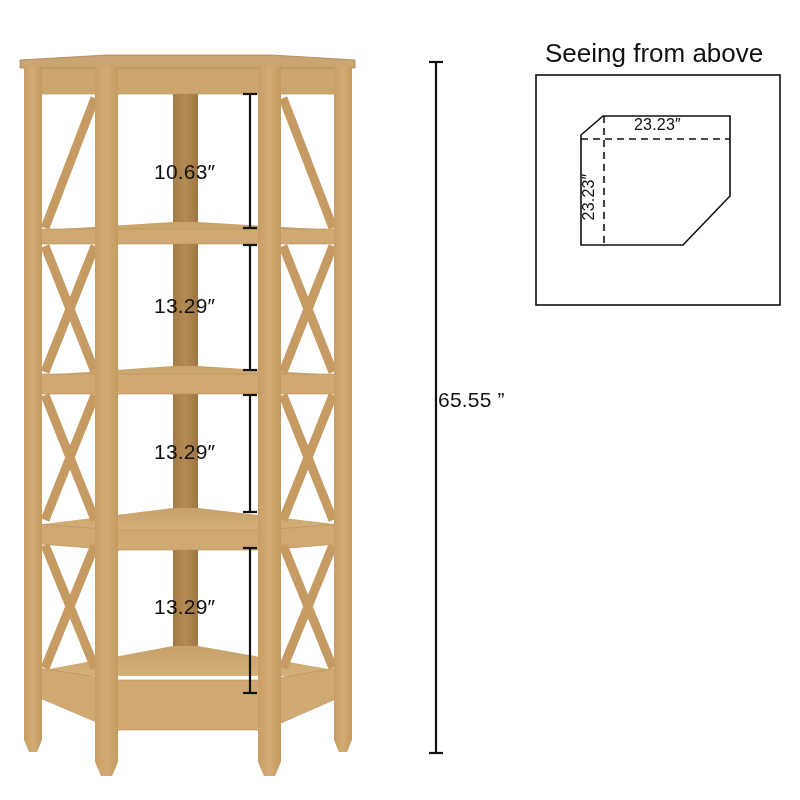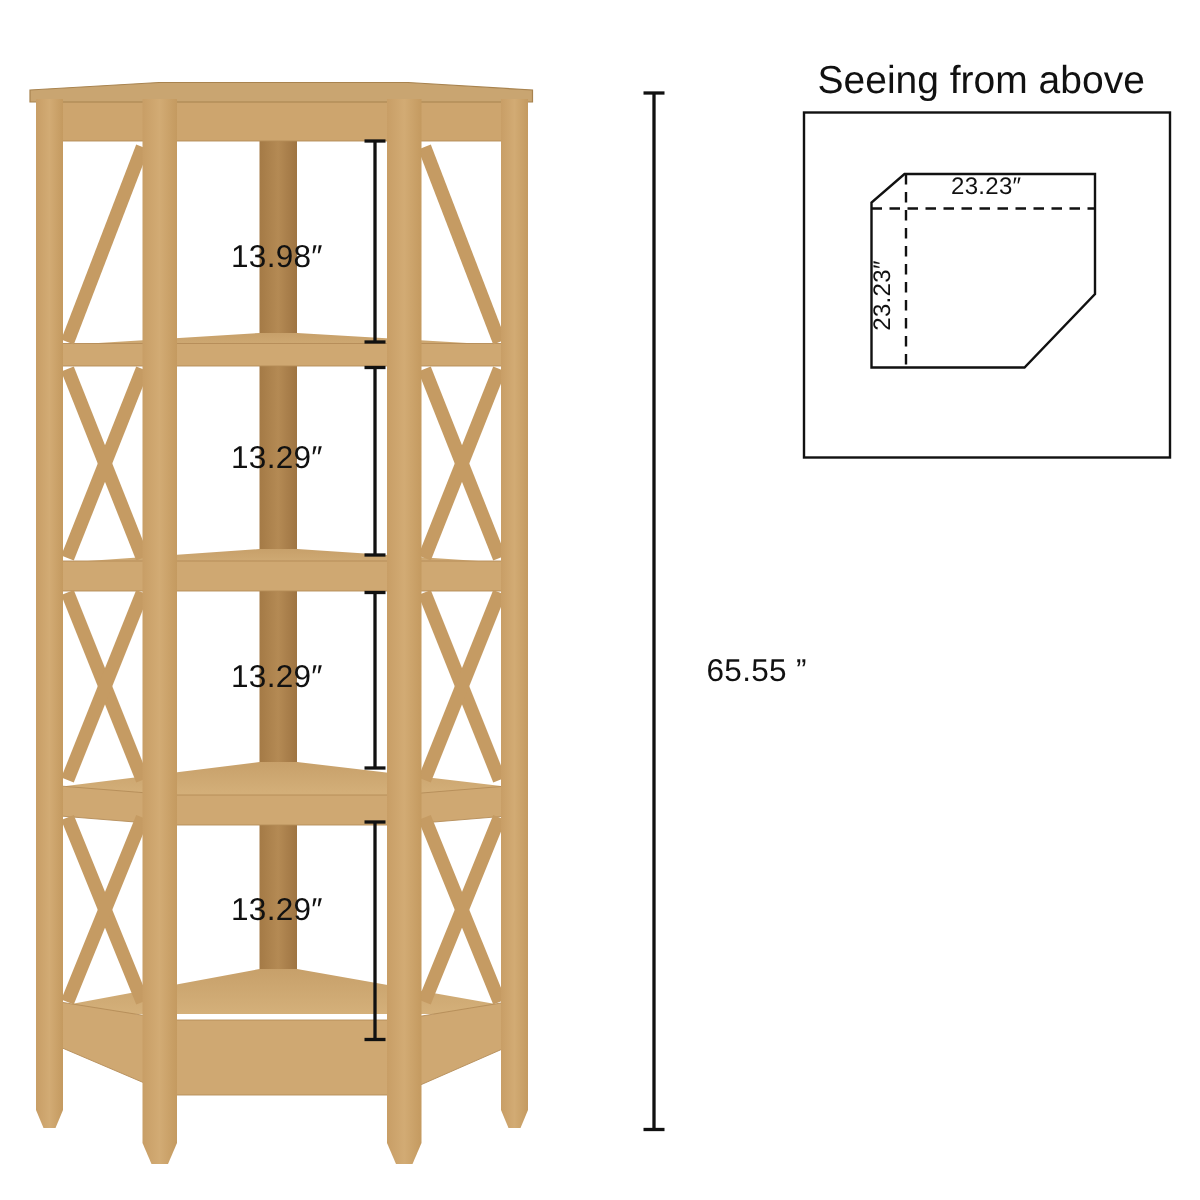--- a/index.html
+++ b/index.html
@@ -102,22 +102,22 @@
   </g>
 
   <g fill="none" stroke="#111">
     <rect x="536" y="75" width="244" height="230" stroke-width="1.6"></rect>
     <polygon points="603,116 730,116 730,196 683,245 581,245 581,135" stroke-width="1.6"></polygon>
     <line x1="581" y1="139" x2="730" y2="139" stroke-width="1.6" stroke-dasharray="7,5"></line>
     <line x1="604" y1="116" x2="604" y2="245" stroke-width="1.6" stroke-dasharray="7,5"></line>
   </g>
 </svg>
 
-<div class="label" style="left:154px; top:160px;">13.98″</div>
+<div class="label" style="left:154px; top:160px;">10.63″</div>
 <div class="label" style="left:154px; top:294px;">13.29″</div>
 <div class="label" style="left:154px; top:440px;">13.29″</div>
 <div class="label" style="left:154px; top:595px;">13.29″</div>
 
-<div class="label" style="left:471px; top:388px;margin-top:48px;">65.55 ”</div>
+<div class="label" style="left:438px; top:388px;">65.55 ”</div>
 
 <div class="title" style="left:545px; top:38px;">Seeing from above</div>
 <div class="label" style="left:634px; top:116px; font-size:16px;">23.23″</div>
 <div class="label" style="left:566px; top:188px; font-size:16px; transform: rotate(-90deg); transform-origin: center;">23.23″</div>
 
 </body></html>

